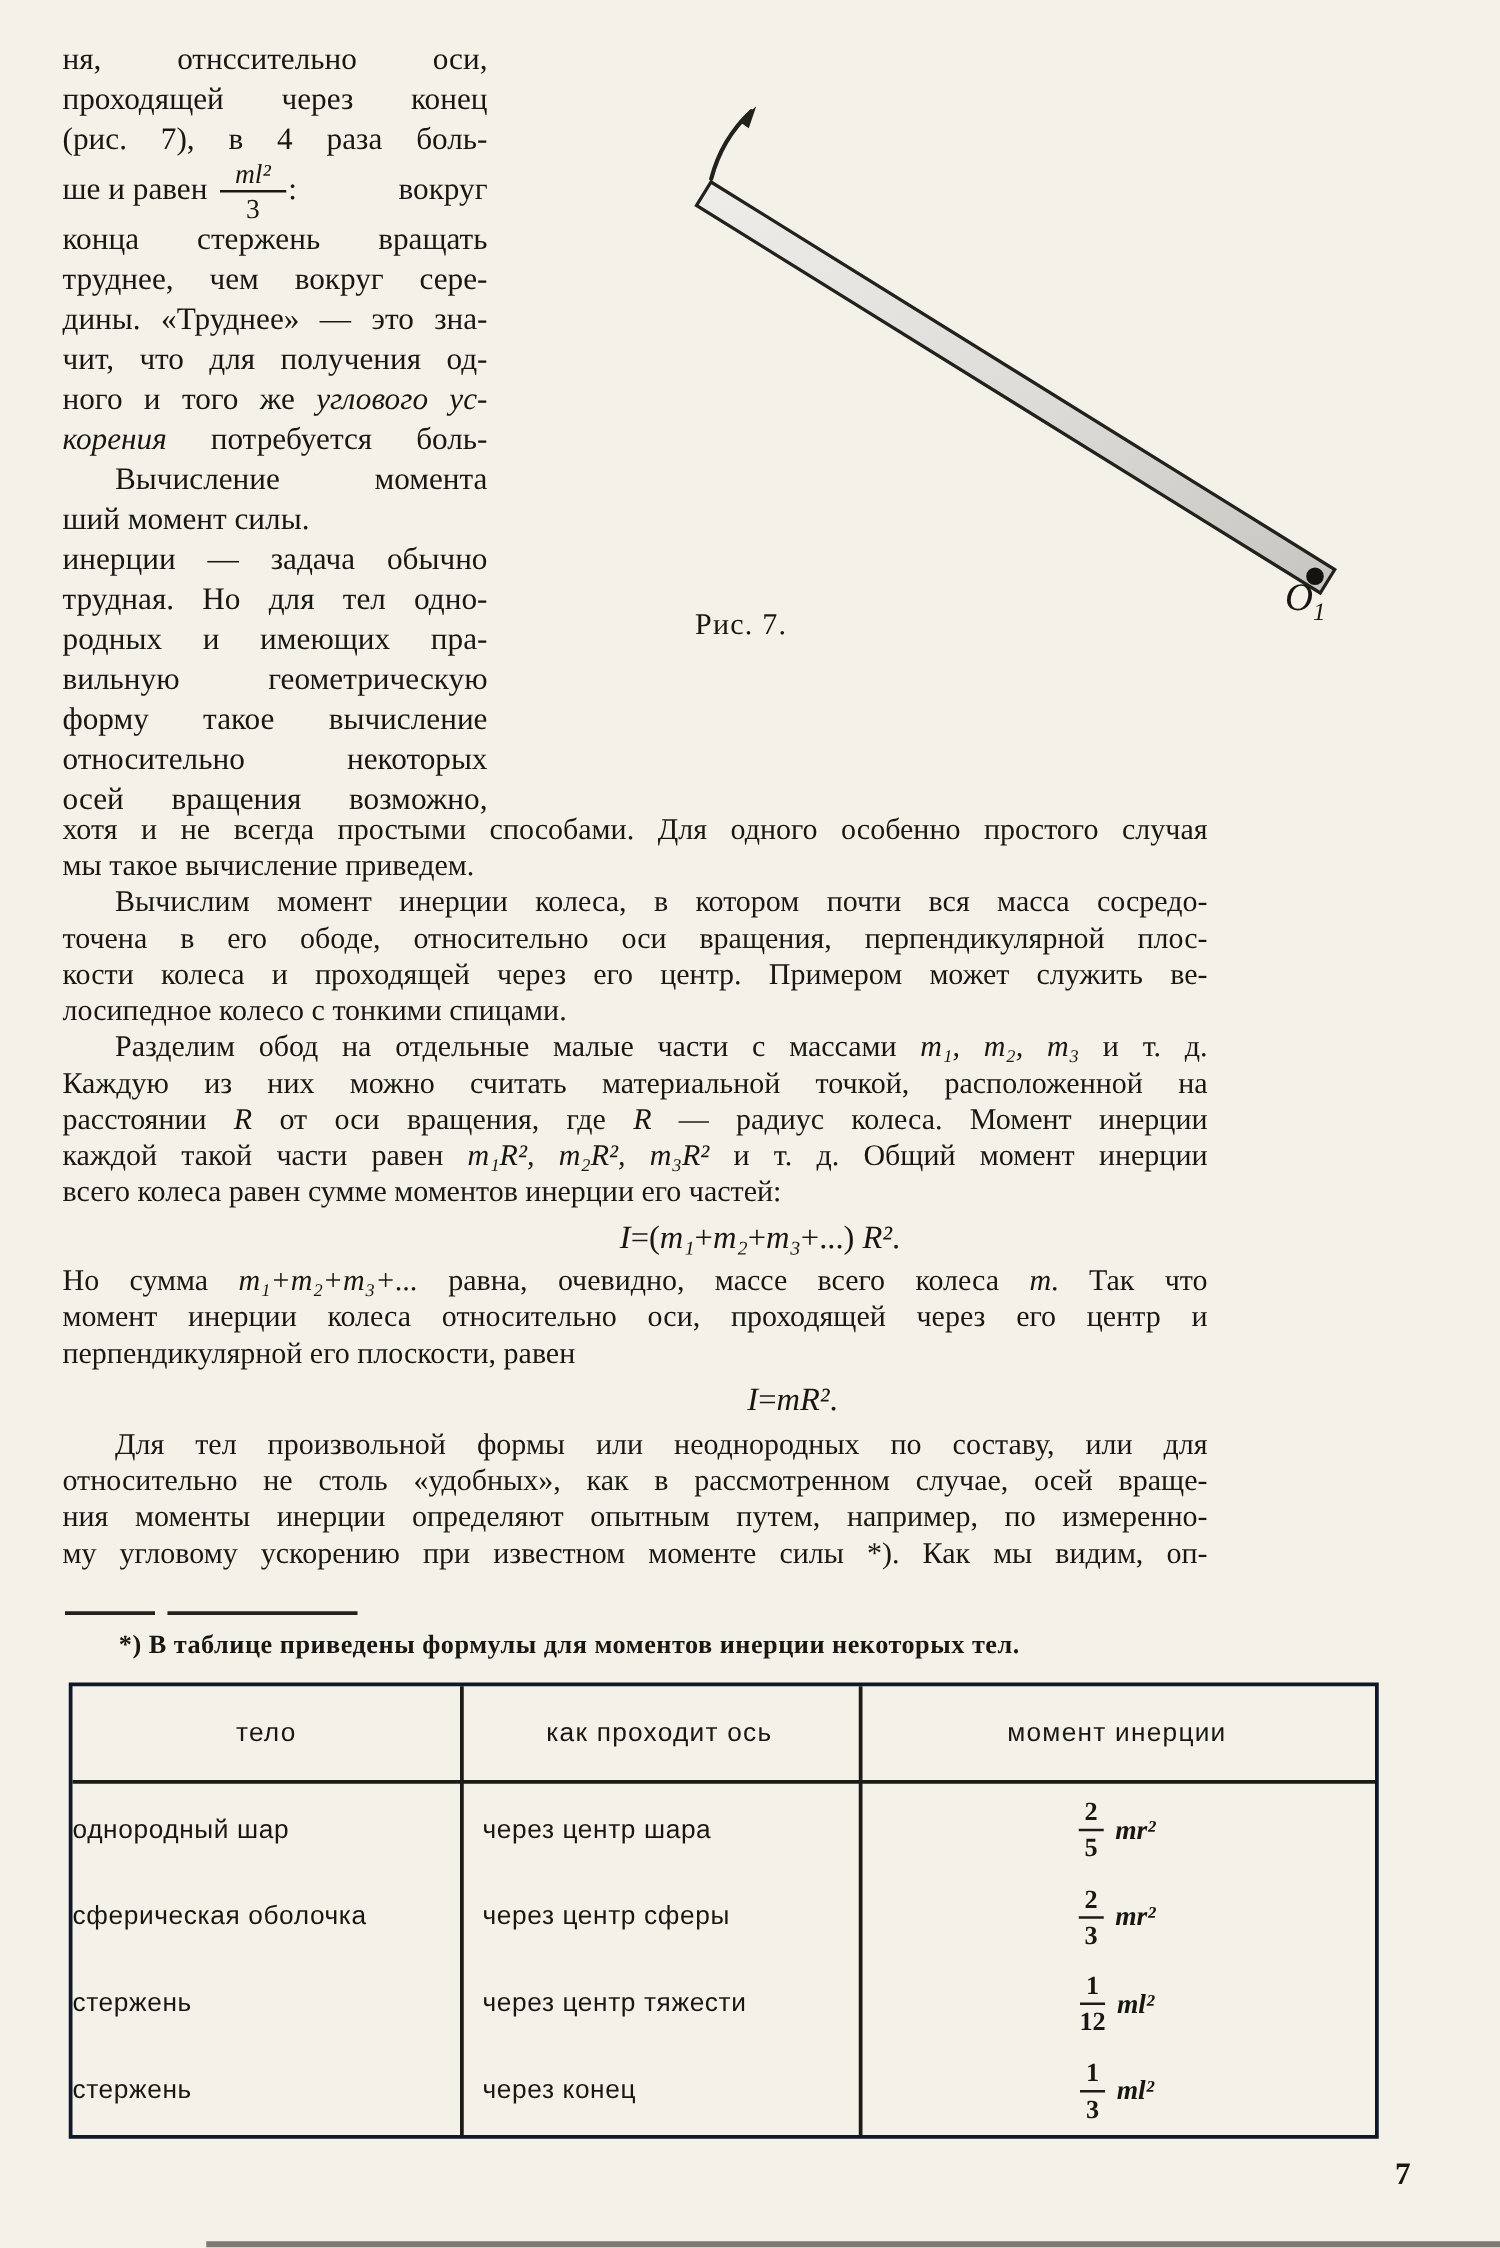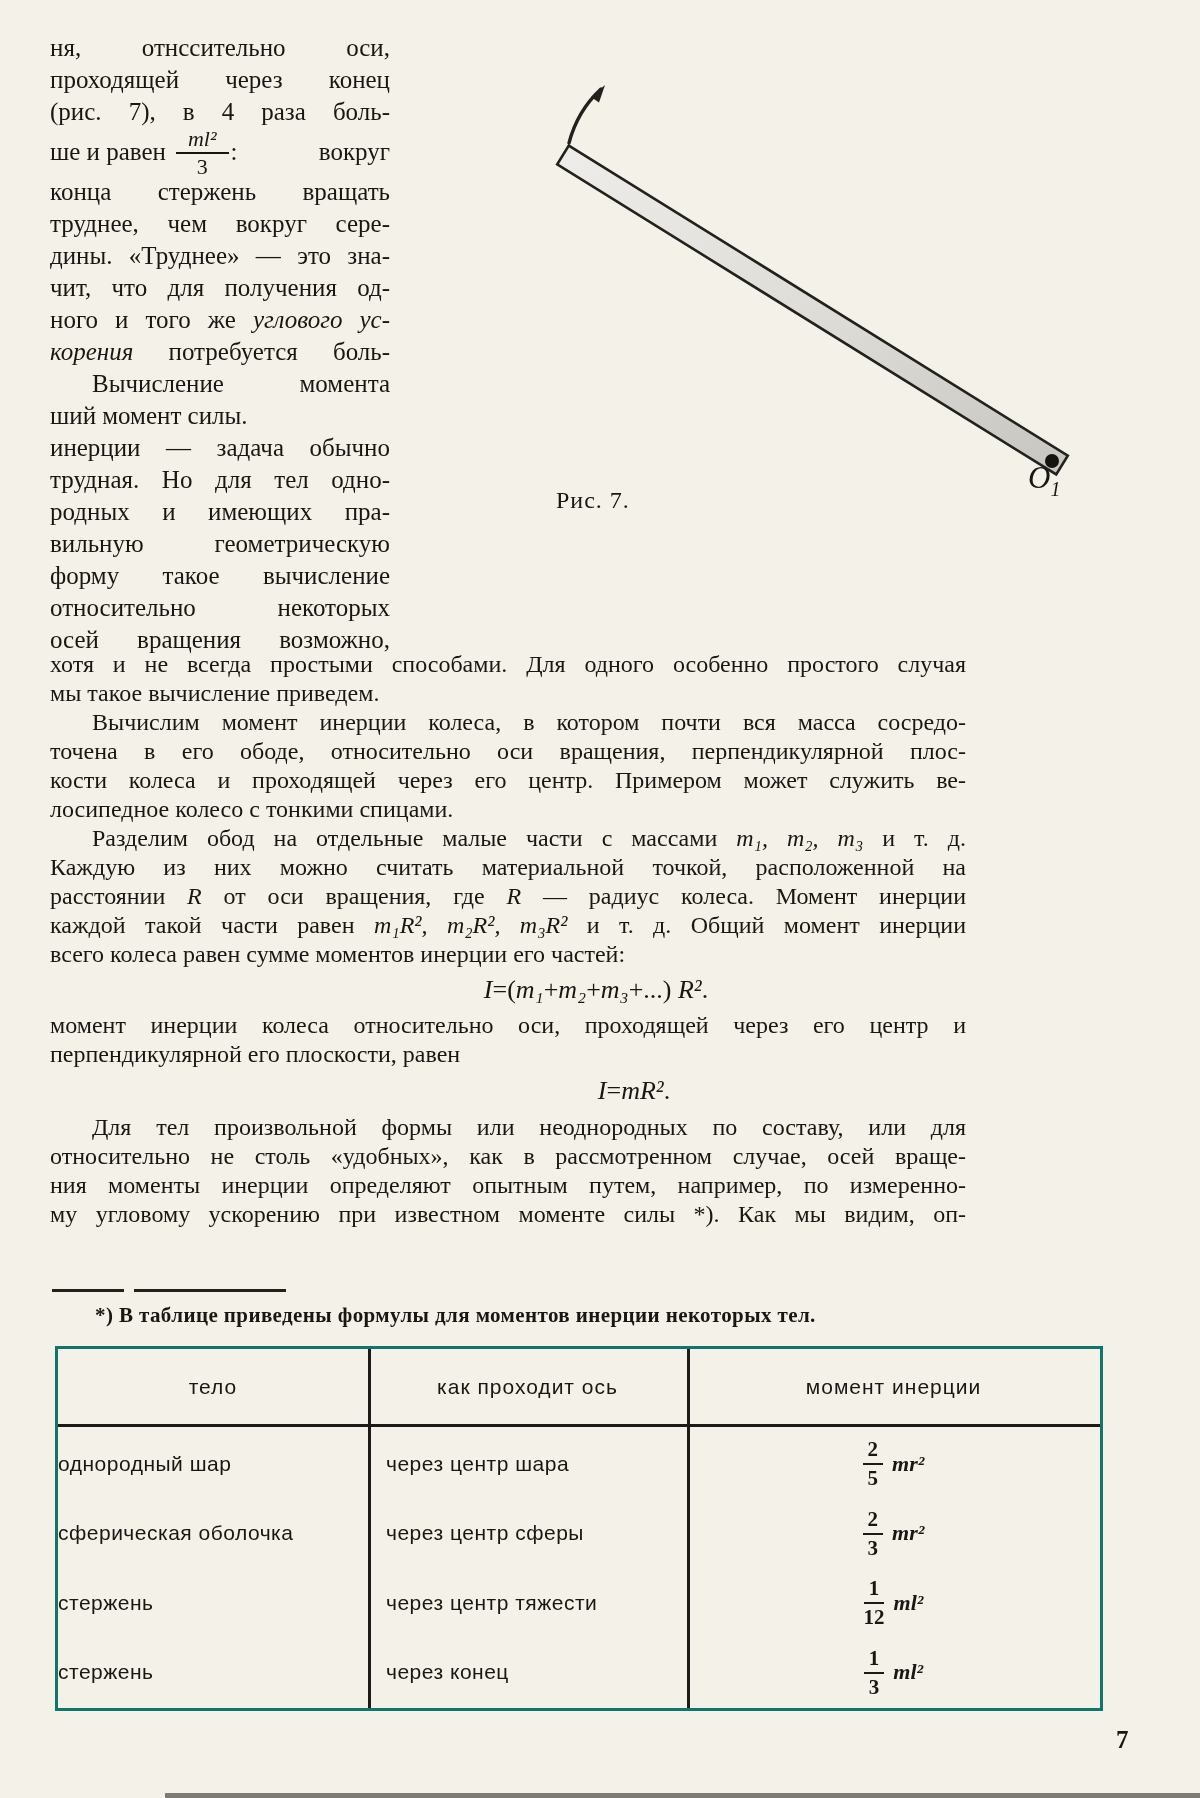--- a/index.html
+++ b/index.html
@@ -18,27 +18,27 @@
   .ind{text-indent:42px;}
   .fracline{height:48px;display:flex;align-items:center;font-size:25px;}
   .frac{display:inline-flex;flex-direction:column;align-items:center;line-height:1;margin:0 2px 0 10px;}
   .frac .num{font-size:22px;border-bottom:2px solid #191713;padding:1px 12px 2px;}
   .frac .den{font-size:22px;padding-top:2px;}
   .spacer{flex:1;}
   
   .bodycol{left:50px;top:650px;width:916px;}
   .bln{height:29px;line-height:29px;font-size:24px;}
   .frm{height:42px;line-height:42px;font-size:26px;text-align:center;text-align-last:center;position:relative;}
-  .f1{left:88px;font-family:Liberation Serif, serif;}
+  .f1{left:100px;font-family:Liberation Serif, serif;}
   .f2{left:126px;height:44px;line-height:44px;}
   
   .rule{height:3px;background:#23211d;}
   .fn{left:95px;top:1303px;width:900px;font-weight:bold;font-size:21px;letter-spacing:0.4px;}
   
-  .tbl{left:55px;top:1346px;width:1048px;height:365px;border:3px solid #0f766e;box-sizing:border-box;
+  .tbl{left:55px;top:1346px;width:1048px;height:365px;border:3px solid #0f172a;box-sizing:border-box;
        font-family:"Liberation Sans",sans-serif;font-size:21px;}
   .thead{height:78px;border-bottom:3px solid #1d1b18;display:flex;align-items:center;box-sizing:border-box;}
   .th{text-align:center;letter-spacing:1px;}
   .c1{width:310px;}.c2{width:319px;text-align:center;}.c3{flex:1;}
   .vline{position:absolute;top:0;bottom:0;width:2.5px;background:#1d1b18;}
   .v1{left:310px;}.v2{left:629px;}
   .tbody{display:flex;flex-direction:column;justify-content:space-around;height:278px;padding:2px 0;}
   .trow{display:flex;align-items:center;height:66px;}
   .td1{width:310px;padding-left:0;box-sizing:border-box;letter-spacing:0.5px;}
   .td2{width:319px;padding-left:18px;box-sizing:border-box;letter-spacing:0.5px;}
@@ -112,20 +112,21 @@
   <div class="bln j ind">Вычислим момент инерции колеса, в котором почти вся масса сосредо-</div>
   <div class="bln j">точена в его ободе, относительно оси вращения, перпендикулярной плос-</div>
   <div class="bln j">кости колеса и проходящей через его центр. Примером может служить ве-</div>
   <div class="bln l">лосипедное колесо с тонкими спицами.</div>
   <div class="bln j ind">Разделим обод на отдельные малые части с массами <span class="it">m₁, m₂, m₃</span> и т. д.</div>
   <div class="bln j">Каждую из них можно считать материальной точкой, расположенной на</div>
   <div class="bln j">расстоянии <span class="it">R</span> от оси вращения, где <span class="it">R</span> — радиус колеса. Момент инерции</div>
   <div class="bln j">каждой такой части равен <span class="it">m₁R², m₂R², m₃R²</span> и т. д. Общий момент инерции</div>
   <div class="bln l">всего колеса равен сумме моментов инерции его частей:</div>
   <div class="frm f1"><span class="it">I</span>=(<span class="it">m₁</span>+<span class="it">m₂</span>+<span class="it">m₃</span>+...) <span class="it">R²</span>.</div>
+  <div class="bln j">Но сумма <span class="it">m₁+m₂+m₃+...</span> равна, очевидно, массе всего колеса <span class="it">m</span>. Так что</div>
   <div class="bln j">момент инерции колеса относительно оси, проходящей через его центр и</div>
   <div class="bln l">перпендикулярной его плоскости, равен</div>
   <div class="frm f2"><span class="it">I</span>=<span class="it">mR²</span>.</div>
   <div class="bln j ind">Для тел произвольной формы или неоднородных по составу, или для</div>
   <div class="bln j">относительно не столь «удобных», как в рассмотренном случае, осей враще-</div>
   <div class="bln j">ния моменты инерции определяют опытным путем, например, по измеренно-</div>
   <div class="bln j">му угловому ускорению при известном моменте силы *). Как мы видим, оп-</div>
 </div>
 
 <div class="abs rule" style="left:52px;top:1289px;width:72px;"></div>

